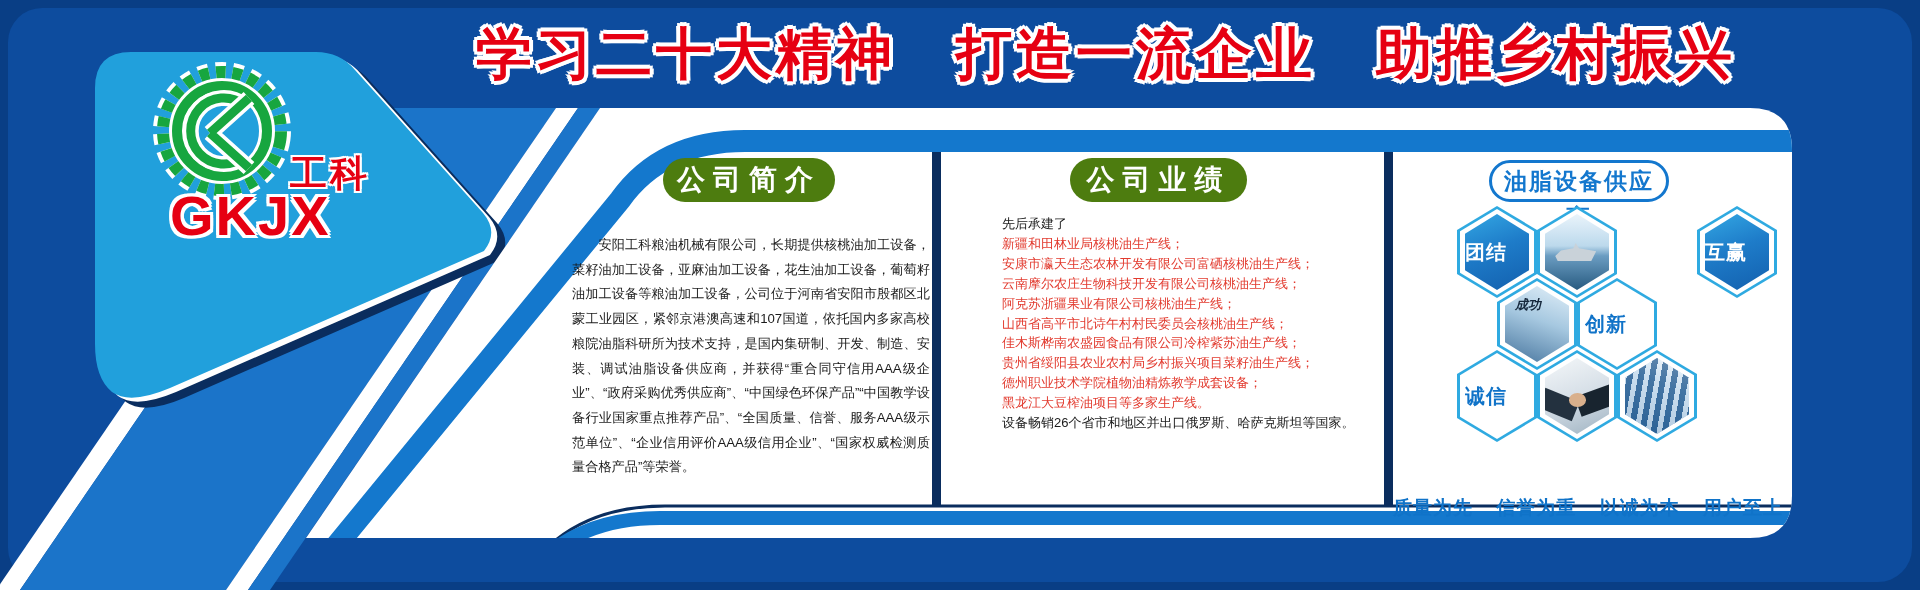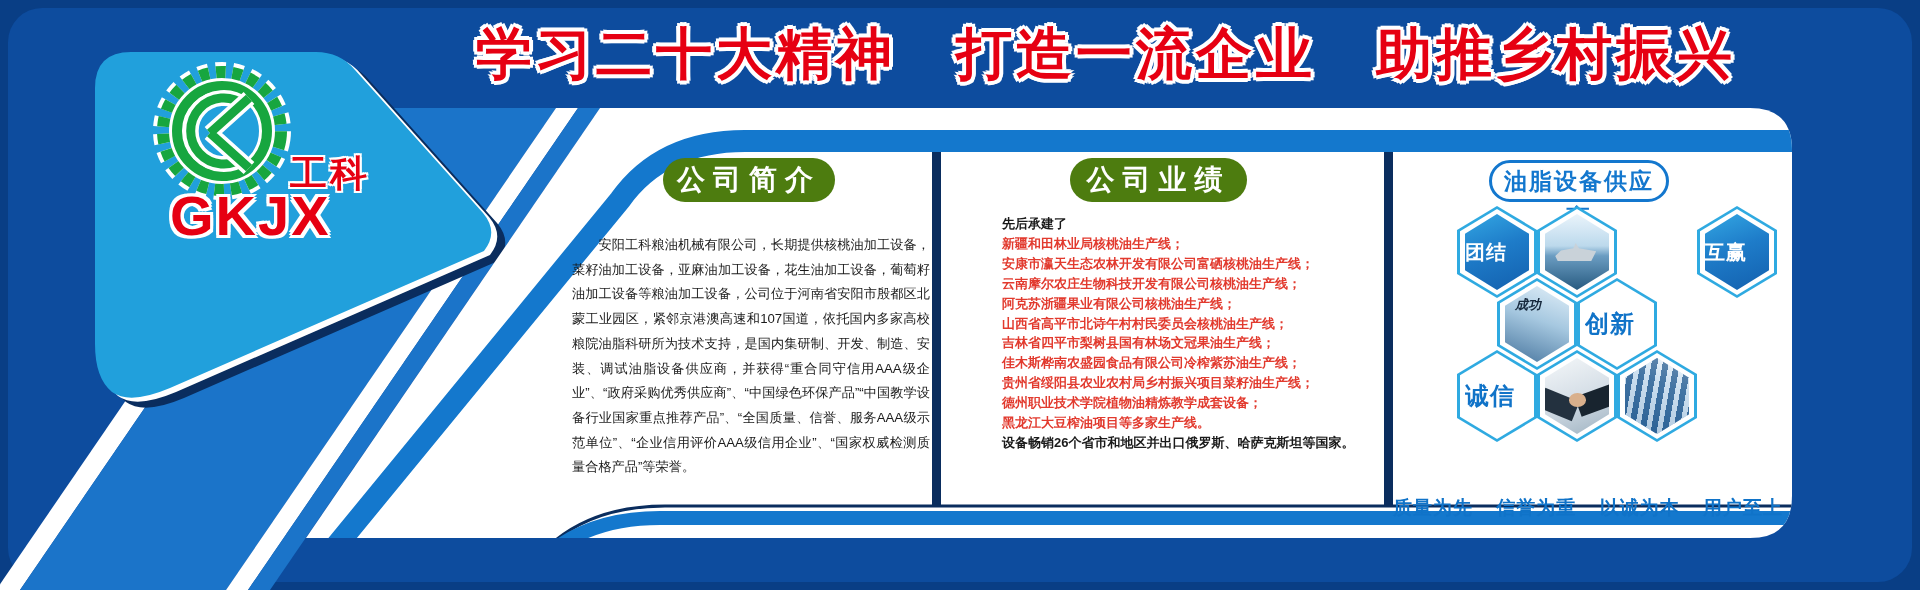--- a/index.html
+++ b/index.html
@@ -28,35 +28,35 @@
   .badge-perf{left:1070px;top:158px;width:177px;height:44px;line-height:44px;font-size:28px;letter-spacing:8px;}
   .badge-supplier{left:1489px;top:160px;width:180px;height:42px;line-height:36px;font-size:23px;letter-spacing:2px;
     background:#fff;color:#1377CE;border:3px solid #1377CE;border-radius:22px;}
 
   
   .intro-text{position:absolute;z-index:3;left:572px;top:233px;width:358px;margin:0;
     font-size:13.2px;line-height:24.7px;color:#1a1a1a;font-weight:400;text-align:justify;text-indent:2em;}
 
   
   .perf{position:absolute;z-index:3;left:1002px;top:214px;width:330px;}
-  .perf div{font-size:13px;line-height:19.9px;font-weight:700;color:#1a1a1a;white-space:nowrap;}
+  .perf div{font-size:13px;line-height:19.9px;font-weight:400;color:#1a1a1a;white-space:nowrap;}
   .perf .red{color:#E23A2E;}
 
   
   .hex{position:absolute;z-index:3;width:80px;height:92px;
     clip-path:polygon(50% 0,100% 26%,100% 74%,50% 100%,0 74%,0 26%);background:#2FAAE1;}
   .hex .hx-w{position:absolute;inset:3px;background:#fff;
     clip-path:polygon(50% 0,100% 26%,100% 74%,50% 100%,0 74%,0 26%);}
   .hex .hx-c{position:absolute;inset:8px;overflow:hidden;
     clip-path:polygon(50% 0,100% 26%,100% 74%,50% 100%,0 74%,0 26%);
     display:flex;align-items:center;justify-content:flex-start;}
   .hx-solid{background:linear-gradient(160deg,#33A7E3 0%,#1E7CC9 45%,#1360AE 100%);}
   .hx-solid span{color:#fff;font-size:20px;font-weight:900;letter-spacing:1px;}
   .hx-outline{background:#fff;}
-  .hx-outline span{color:#1073C8;font-size:24px;font-weight:900;letter-spacing:1px;}
+  .hx-outline span{color:#1073C8;font-size:20px;font-weight:900;letter-spacing:1px;}
   .hx-carrier{background:linear-gradient(180deg,#eaf4fb 0%,#bcd9ec 42%,#6b9dc2 55%,#275a80 100%);}
   .ship{position:absolute;left:16%;top:38%;width:64%;height:24%;background:#c9d2d9;
     clip-path:polygon(0 72%,14% 42%,44% 30%,50% 0,58% 30%,100% 46%,88% 100%,6% 100%);}
   .hx-success{background:linear-gradient(200deg,#e3f0f9 0%,#a6c8e0 45%,#47759E 100%);}
   .hx-success .cap{position:absolute;left:10px;top:10px;font-size:13px;font-weight:900;
     font-style:italic;color:#16283c;}
   .hx-hand{background:linear-gradient(160deg,#f4f7f9 0%,#d6dfe7 50%,#9fb3c2 100%);}
   .arm-l{position:absolute;left:-8%;top:48%;width:58%;height:28%;background:#23313f;transform:rotate(22deg);}
   .arm-r{position:absolute;right:-8%;top:42%;width:58%;height:28%;background:#18242f;transform:rotate(-20deg);}
   .hands{position:absolute;left:38%;top:46%;width:26%;height:18%;background:#d9b08c;border-radius:50%;}
@@ -126,21 +126,20 @@
   <p class="intro-text">安阳工科粮油机械有限公司，长期提供核桃油加工设备，菜籽油加工设备，亚麻油加工设备，花生油加工设备，葡萄籽油加工设备等粮油加工设备，公司位于河南省安阳市殷都区北蒙工业园区，紧邻京港澳高速和107国道，依托国内多家高校粮院油脂科研所为技术支持，是国内集研制、开发、制造、安装、调试油脂设备供应商，并获得“重合同守信用AAA级企业”、“政府采购优秀供应商”、“中国绿色环保产品”“中国教学设备行业国家重点推荐产品”、“全国质量、信誉、服务AAA级示范单位”、“企业信用评价AAA级信用企业”、“国家权威检测质量合格产品”等荣誉。</p>
 
   <div class="badge badge-perf">公司业绩</div>
   <div class="perf">
     <div>先后承建了</div>
     <div class="red">新疆和田林业局核桃油生产线；</div>
     <div class="red">安康市瀛天生态农林开发有限公司富硒核桃油生产线；</div>
     <div class="red">云南摩尔农庄生物科技开发有限公司核桃油生产线；</div>
     <div class="red">阿克苏浙疆果业有限公司核桃油生产线；</div>
     <div class="red">山西省高平市北诗午村村民委员会核桃油生产线；</div>
-    <div class="red">吉林省四平市梨树县国有林场文冠果油生产线；</div>
     <div class="red">佳木斯桦南农盛园食品有限公司冷榨紫苏油生产线；</div>
     <div class="red">贵州省绥阳县农业农村局乡村振兴项目菜籽油生产线；</div>
     <div class="red">德州职业技术学院植物油精炼教学成套设备；</div>
     <div class="red">黑龙江大豆榨油项目等多家生产线。</div>
     <div>设备畅销26个省市和地区并出口俄罗斯、哈萨克斯坦等国家。</div>
   </div>
 
   <div class="badge badge-supplier">油脂设备供应商</div>
 
   <div class="hex" style="left:1457px;top:206px;">

